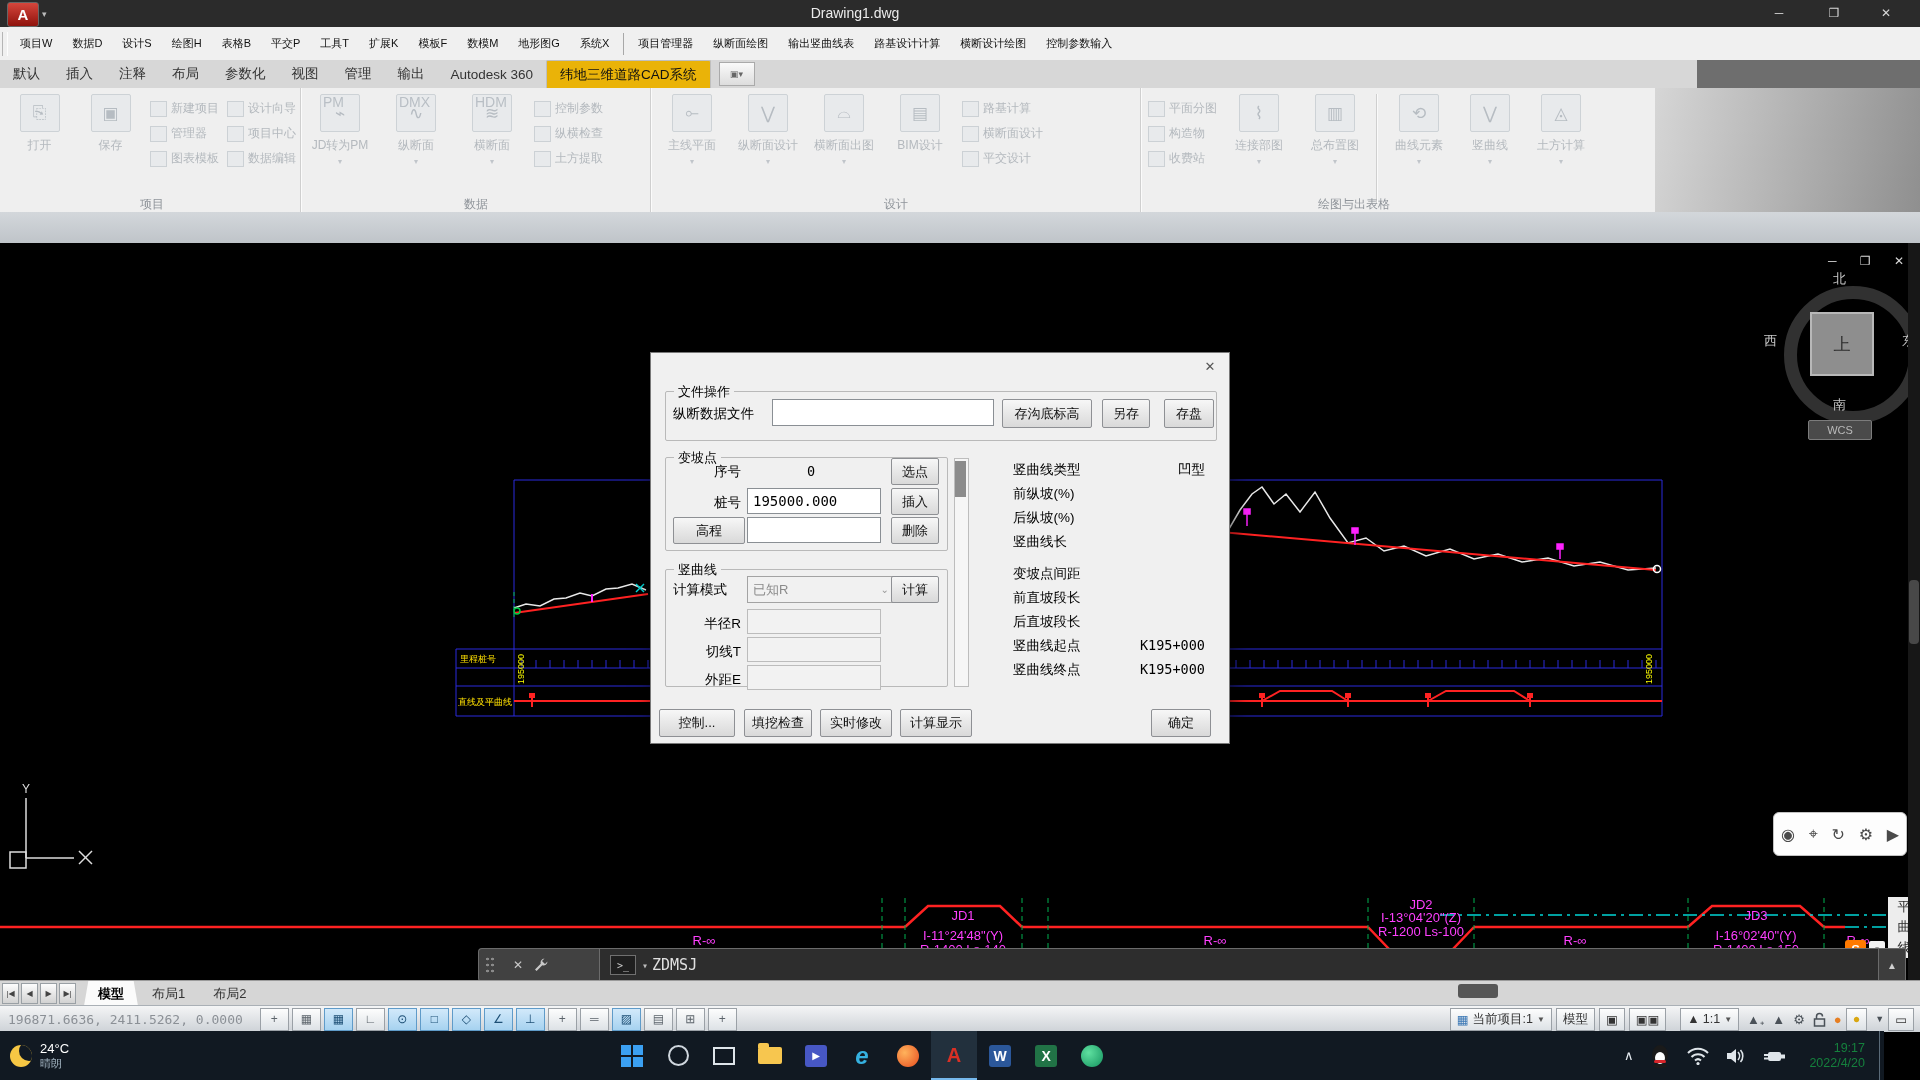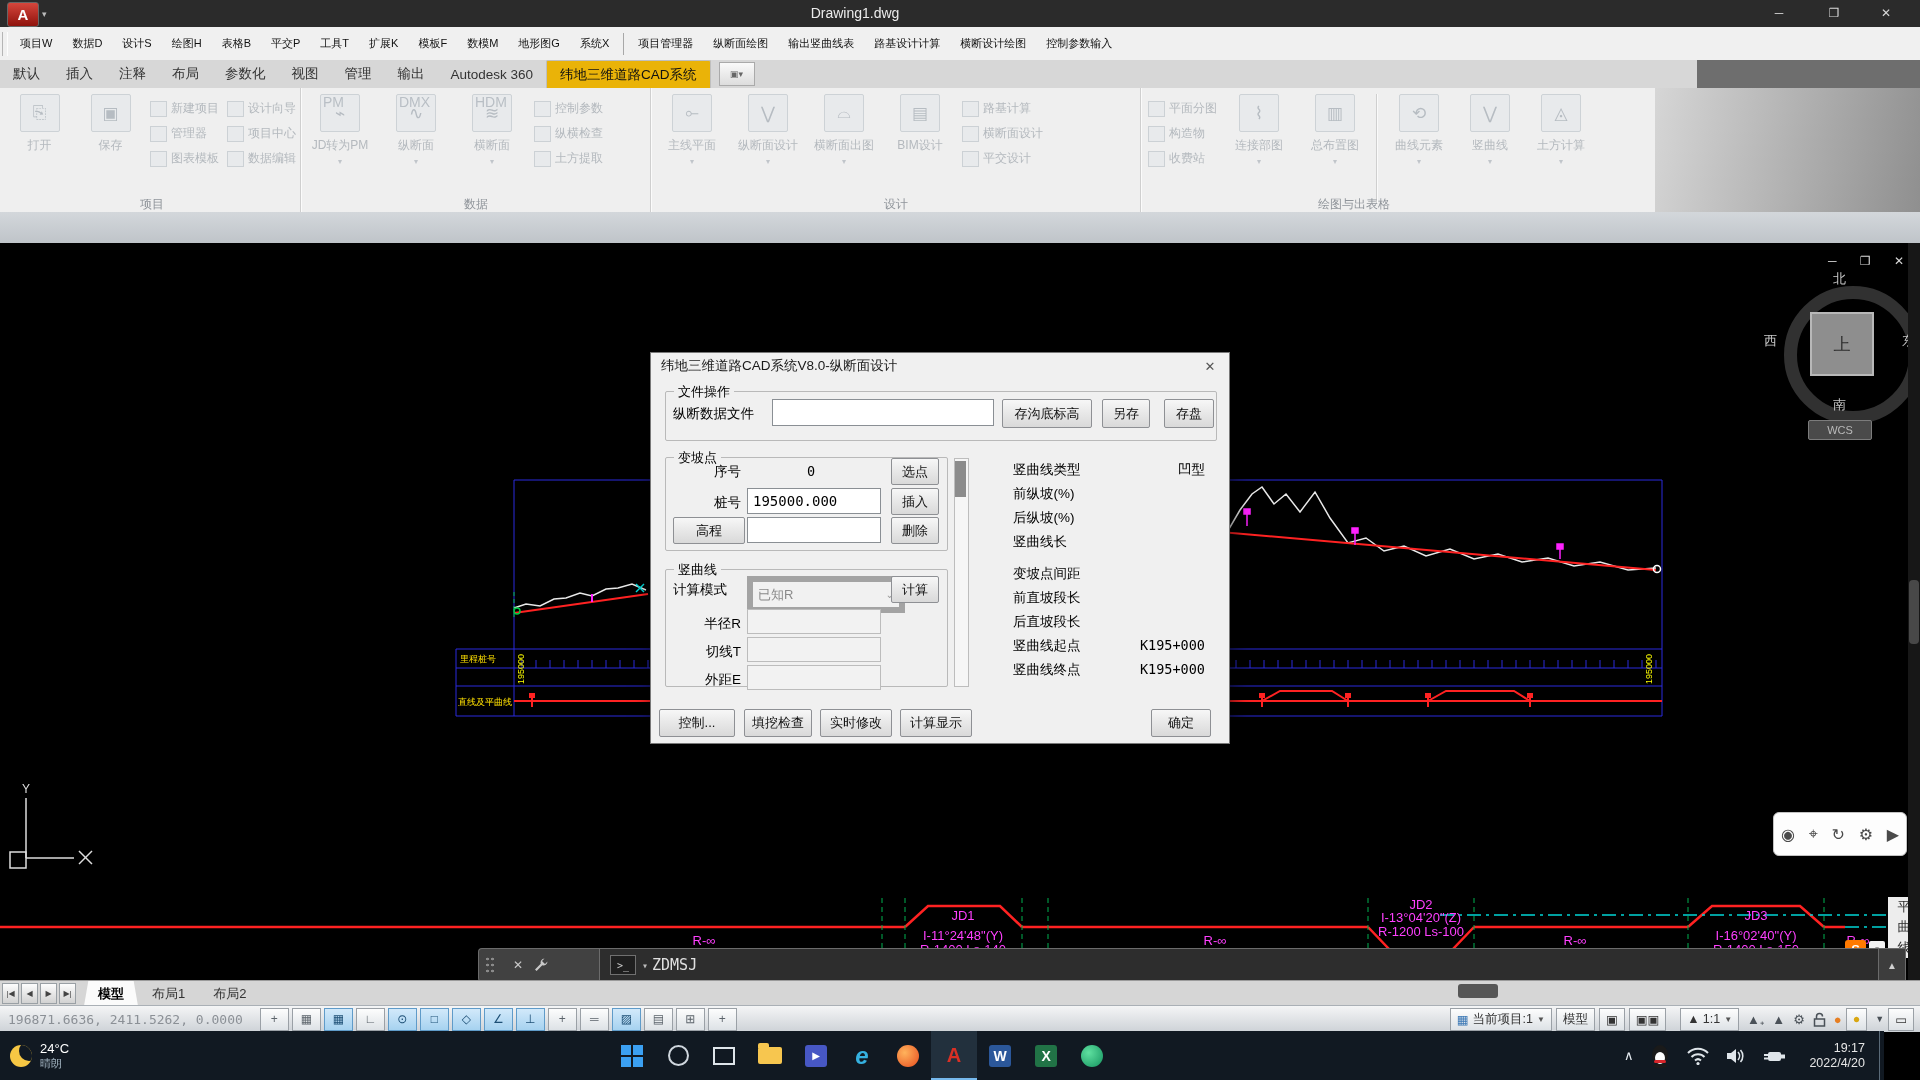--- a/index.html
+++ b/index.html
@@ -114,40 +114,40 @@
   #weather{display:flex;align-items:center;margin-left:10px;}
   #moon{width:22px;height:22px;border-radius:50%;background:#f6c744;position:relative;overflow:hidden;}
   #moon::after{content:"";position:absolute;left:9px;top:-4px;width:20px;height:20px;border-radius:50%;background:#111922;}
   .tic{width:46px;height:49px;display:flex;align-items:center;justify-content:center;}
   .tic.active{background:#22303d;box-shadow:inset 0 -2px 0 #76b9ed;}
   #winlogo{display:grid;grid-template-columns:10px 10px;grid-template-rows:10px 10px;gap:2px;}
   #winlogo div{background:#3ba0f2;}
   .fold{width:24px;height:17px;background:#f7c64f;border-radius:2px;position:relative;}
   .fold::before{content:"";position:absolute;top:-4px;left:0;width:11px;height:5px;background:#f7c64f;border-radius:2px 2px 0 0;}
   #tright{margin-left:auto;display:flex;align-items:center;color:#e8eef3;}
-  #clock{text-align:right;font-size:12.5px;line-height:15px;color:#e5e5e5;margin:0 14px 0 12px;}
+  #clock{text-align:right;font-size:12.5px;line-height:15px;color:#15803d;margin:0 14px 0 12px;}
   #desksliver{width:4px;height:49px;border-left:1px solid #5a6a78;}
 
   
   #dialog{left:650px;top:352px;width:578px;height:390px;background:#f0f0f0;border:1px solid #787878;
           box-shadow:3px 5px 18px rgba(0,0,0,.65);font-size:13px;color:#000;}
   #dlg-title{position:absolute;left:0;top:0;width:100%;height:26px;display:flex;align-items:center;}
   #dlg-title span{margin-left:10px;font-size:13.5px;color:#1a1a1a;}
   #dlg-close{position:absolute;right:8px;top:4px;width:22px;height:18px;color:#555;font-size:13px;}
   .group{position:absolute;border:1px solid #b9b9b9;border-radius:2px;}
   .glabel{position:absolute;top:-9px;left:8px;background:#f0f0f0;padding:0 4px;font-size:13px;color:#000;}
   .dbtn{position:absolute;border:1px solid #8e9094;background:linear-gradient(#f7f7f7,#e9e9e9 45%,#d9d9d9);
         font-size:13px;color:#111;display:flex;align-items:center;justify-content:center;border-radius:2px;}
   .dinp{position:absolute;background:#fff;border:1px solid #8a8f94;font-size:14px;padding:0 5px;
         font-family:"DejaVu Sans Mono",monospace;color:#000;box-sizing:border-box;}
   .dinp[disabled]{background:#f2f2f2;border-color:#bcbcbc;}
   .dlab{position:absolute;font-size:13.5px;color:#000;text-align:right;}
   .drow-k{position:absolute;font-size:13.5px;color:#000;}
   .drow-v{position:absolute;font-size:13.5px;color:#000;text-align:right;font-family:"DejaVu Sans Mono",monospace;}
-  #dd-mode{position:absolute;background:#f1f1f1;border:6px solid #a3a3a3;color:#8a8a8a;font-size:13px;
+  #dd-mode{position:absolute;background:#f1f1f1;border:1px solid #a3a3a3;color:#8a8a8a;font-size:13px;
            display:flex;align-items:center;padding:0 5px;justify-content:space-between;}
   #dlg-scroll{position:absolute;left:303px;top:105px;width:13px;height:227px;background:#f6f6f6;border:1px solid #bdbdbd;}
   #dlg-thumb{position:absolute;left:0px;top:2px;width:11px;height:36px;background:#8c8c8c;}
 </style>
 </head>
 <body>
 
 <div id="stage">
 
   <div id="titlebar" class="abs">
@@ -598,23 +598,20 @@
     </div>
     <div id="cmd-main">
       <div id="cmd-chip" class="ctr">&gt;_</div>
       <span style="font-size:10px;color:#bbb;margin-right:4px;">▾</span>
       <span>ZDMSJ</span>
     </div>
     <div id="cmd-up" class="ctr">▲</div>
   </div>
 
   <div id="dialog" class="abs">
-    <div id="dlg-title">
-      <span>纬地三维道路CAD系统V8.0-纵断面设计</span>
-    </div>
     <div id="dlg-close" class="ctr">✕</div>
 
     <div class="group" style="left:14px;top:38px;width:550px;height:48px;">
       <div class="glabel">文件操作</div>
     </div>
     <div class="dlab" style="left:22px;top:52px;width:96px;text-align:left;">纵断数据文件</div>
     <input class="dinp" style="left: 121px; top: 46px; width: 222px; height: 27px;" readonly="" value="">
     <div class="dbtn" style="left:351px;top:46px;width:88px;height:27px;">存沟底标高</div>
     <div class="dbtn" style="left:451px;top:46px;width:46px;height:27px;">另存</div>
     <div class="dbtn" style="left:513px;top:46px;width:48px;height:27px;">存盘</div>

